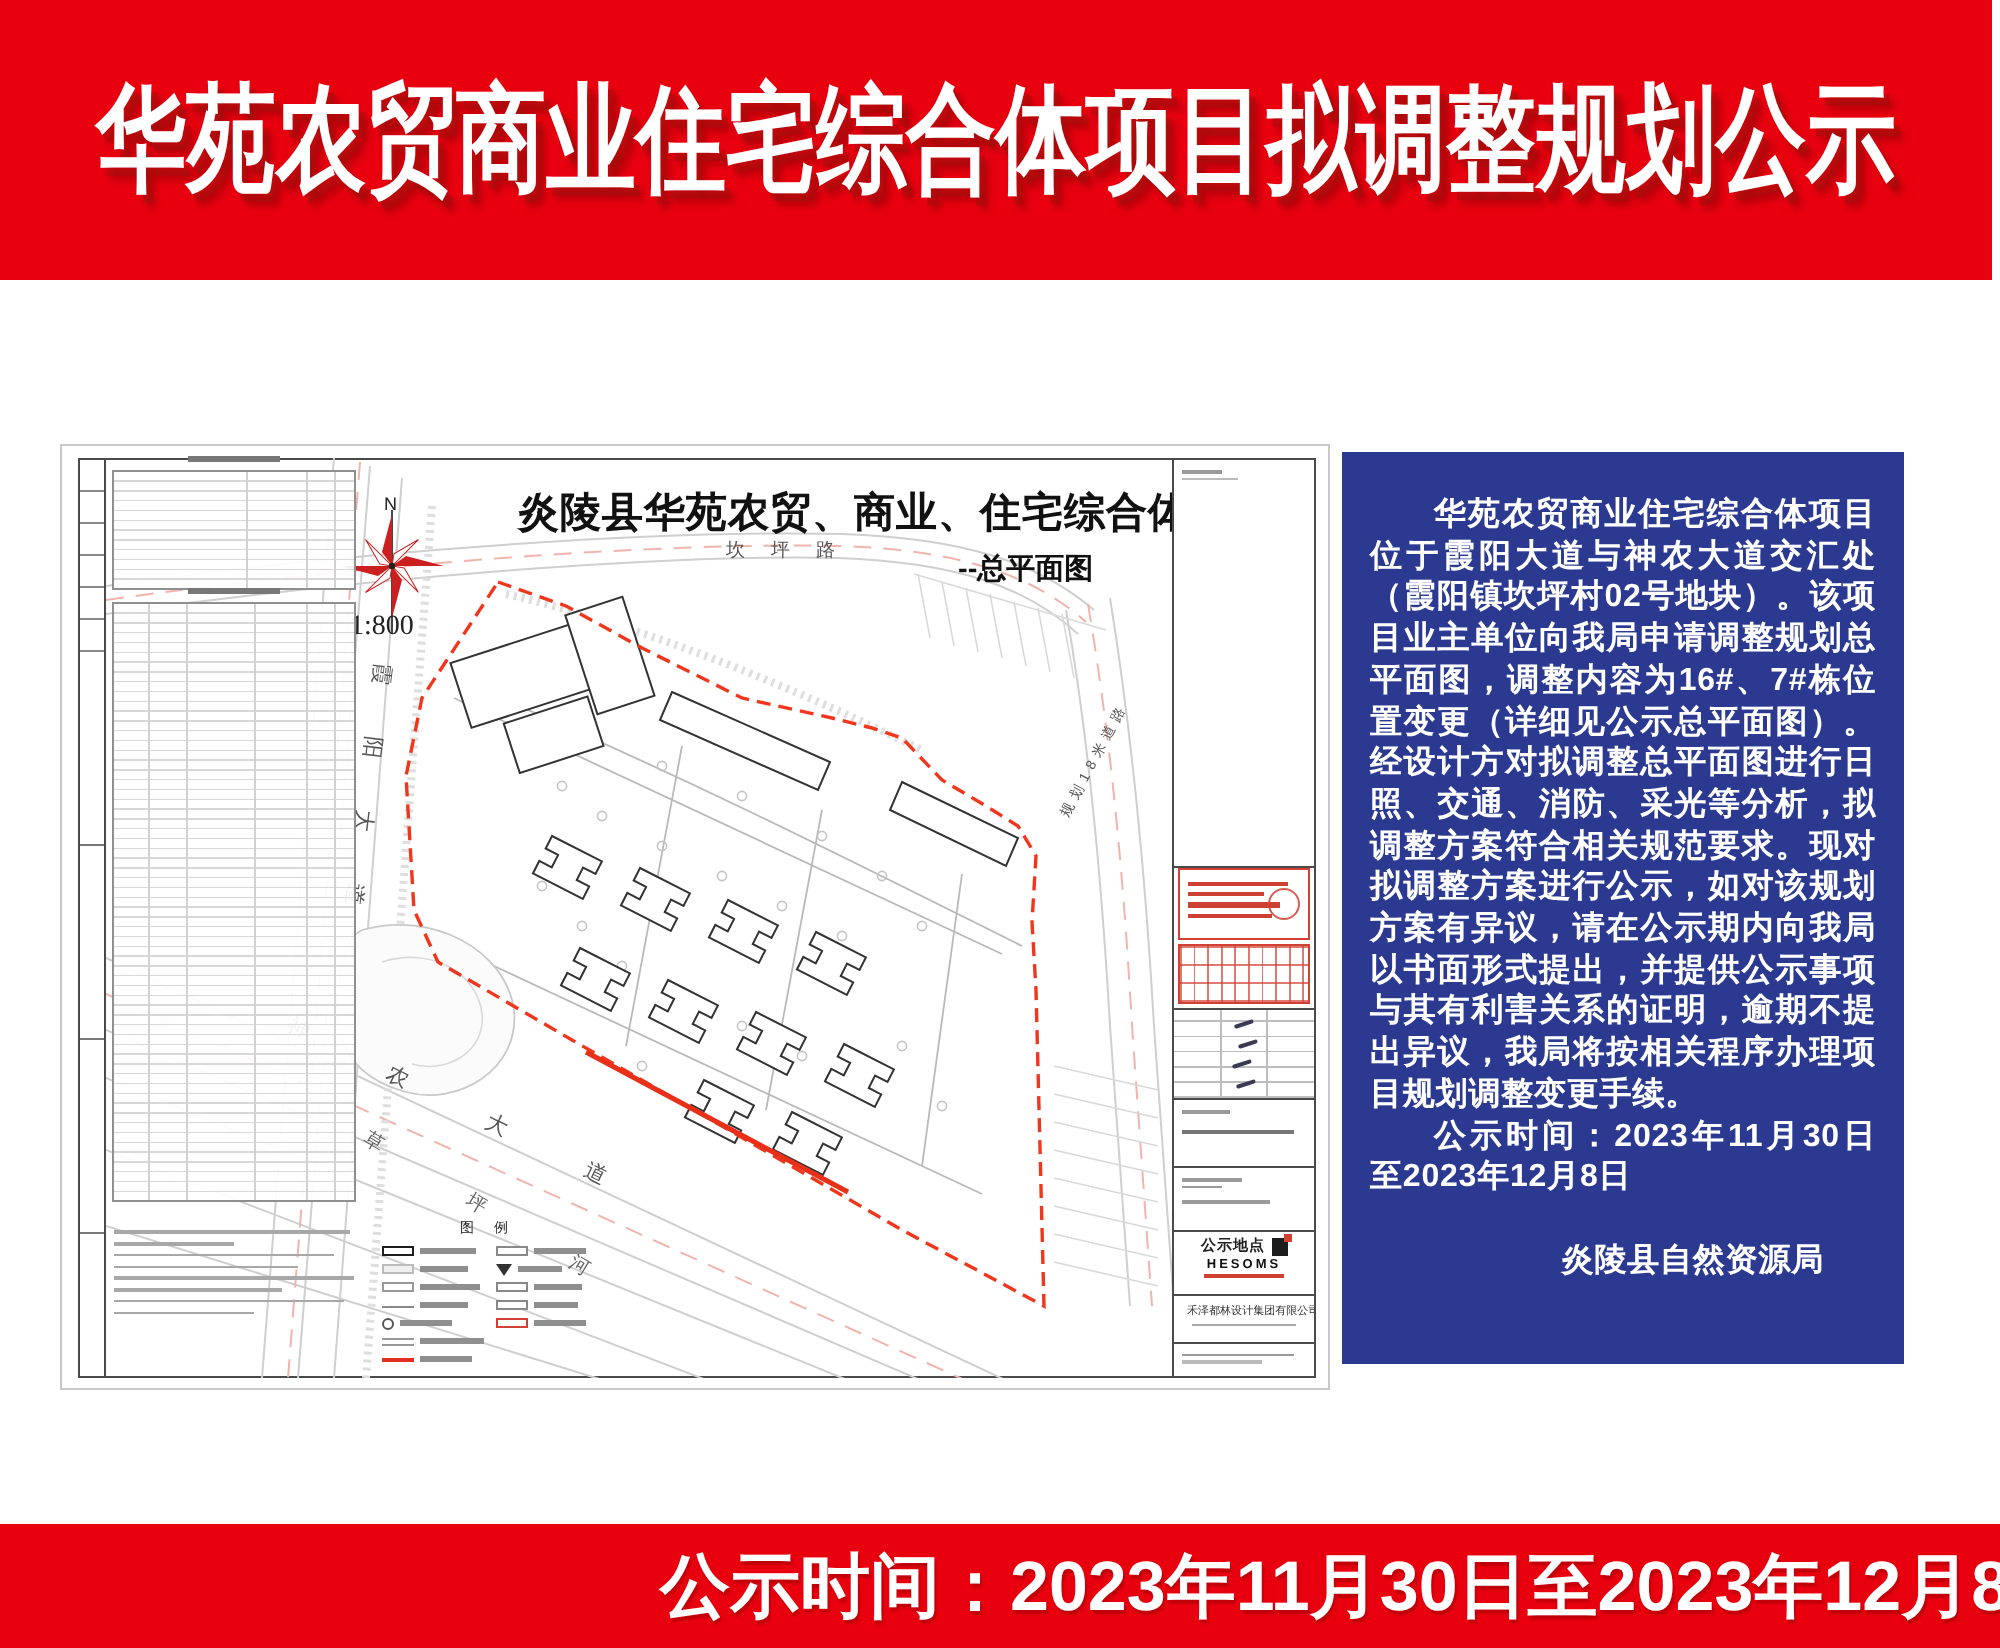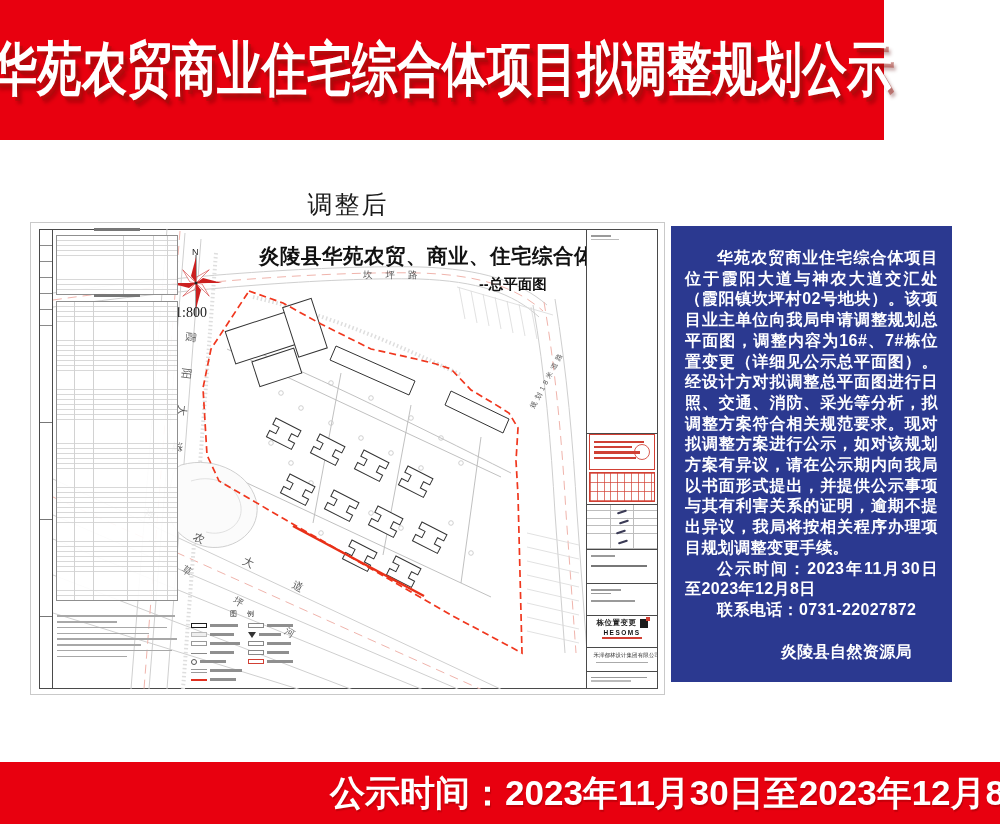--- a/index.html
+++ b/index.html
@@ -1,21 +1,21 @@
 <!DOCTYPE html>
 <html><head>
 <meta charset="utf-8">
 <style>
   html,body{margin:0;padding:0;}
   body{width:1000px;height:824px;position:relative;background:#ffffff;overflow:hidden;
        font-family:"Liberation Sans",sans-serif;}
   .poster{position:absolute;inset:0;}
 
   
-  .banner-top{position:absolute;left:0;top:0;width:884px;height:140px;background:#e8000f;
+  .banner-top{position:absolute;left:0;top:0;width:996px;height:140px;background:#e8000f;
               display:flex;align-items:center;justify-content:center;}
   .banner-top h1{margin:0;color:#ffffff;font-size:45px;font-weight:bold;letter-spacing:0px;
                  transform:scaleY(1.3);white-space:nowrap;
                  text-shadow:3px 3px 0 rgba(150,20,10,.45),5px 5px 3px rgba(90,0,0,.30);}
 
   
   .banner-bottom{position:absolute;left:0;top:762px;width:1000px;height:62px;background:#e8000f;
                  display:flex;align-items:center;}
   .banner-bottom .t{color:#ffffff;font-size:35px;font-weight:bold;margin-left:330px;white-space:nowrap;
                     text-shadow:1px 2px 1px rgba(120,0,0,.35);}
@@ -109,21 +109,20 @@
 </style>
 </head>
 <body>
 
 <div class="poster">
 
   <header class="banner-top">
     <h1>华苑农贸商业住宅综合体项目拟调整规划公示</h1>
   </header>
 
-  <div class="adjust-label">调整后</div>
 
   <div class="panel">
 
     <svg width="635" height="473" viewBox="0 0 635 473">
       <defs>
         <clipPath id="mapclip">
             <rect x="22" y="6" width="533" height="460"></rect>
           </clipPath>
         <path id="bldg-c" d="M0,0 h28 v7 h-7 v7 h7 v7 h-28 v-7 h7 v-7 h-7 Z"></path>
         <path id="blade" d="M0,0 L-5,-7 L0,-26 Z"></path>
@@ -389,41 +388,40 @@
         <span class="b" style="width:24px;height:1.6px"></span>
         <span class="b" style="width:56px;height:2px;background:#777;margin-top:8px"></span>
       </div>
       <div class="tb s6">
         <span class="b" style="width:30px;height:1.6px"></span>
         <span class="b" style="width:20px;height:1.6px"></span>
         <span class="b" style="width:44px;height:1.6px;margin-top:6px"></span>
       </div>
       <div class="tb s7">
         <div class="logo-row">
-          <span class="logo-cn">栋位置变更</span>
+          <span class="logo-cn">公示地点</span>
           <span class="logo-glyph"></span>
         </div>
         <span class="logo-en">HESOMS</span>
         <span class="logo-under"></span>
       </div>
       <div class="tb s8">
         <span class="company">禾泽都林设计集团有限公司</span>
         <span class="b" style="width:52px;height:1.2px;background:#aaa;margin:2px auto 0"></span>
       </div>
       <div class="tb s9">
         <span class="b" style="width:56px;height:1.4px"></span>
         <span class="b" style="width:40px;height:1.2px;background:#bbb"></span>
       </div>
     </div>
   </div>
 
   <aside class="notice">
     <p>华苑农贸商业住宅综合体项目位于霞阳大道与神农大道交汇处（霞阳镇坎坪村02号地块）。该项目业主单位向我局申请调整规划总平面图，调整内容为16#、7#栋位置变更（详细见公示总平面图）。经设计方对拟调整总平面图进行日照、交通、消防、采光等分析，拟调整方案符合相关规范要求。现对拟调整方案进行公示，如对该规划方案有异议，请在公示期内向我局以书面形式提出，并提供公示事项与其有利害关系的证明，逾期不提出异议，我局将按相关程序办理项目规划调整变更手续。</p>
     <p class="hang">公示时间：2023年11月30日至2023年12月8日</p>
-    <p class="hang">联系电话：0731-22027872</p>
     <p class="sig">炎陵县自然资源局</p>
   </aside>
 
   <footer class="banner-bottom">
     <span class="t">公示时间：2023年11月30日至2023年12月8日</span>
   </footer>
 
 </div>
 
 </body></html>

